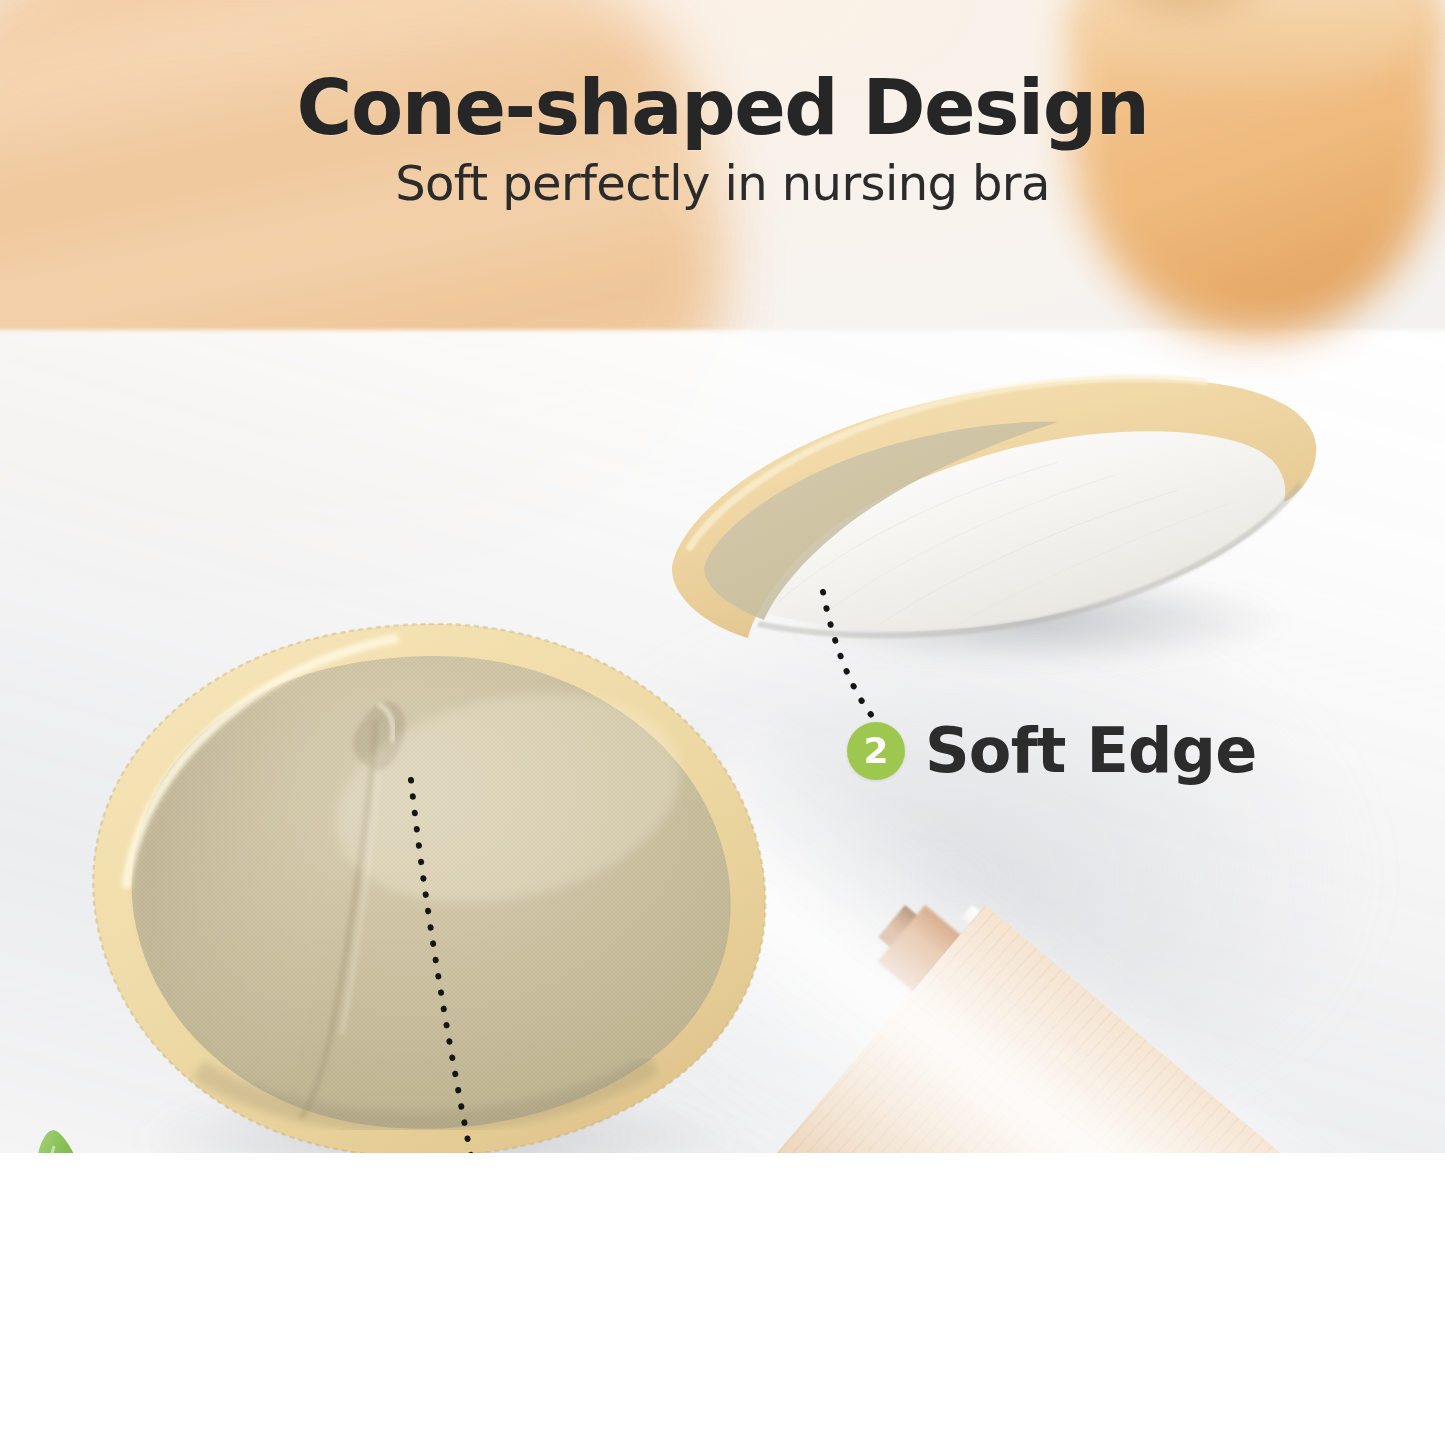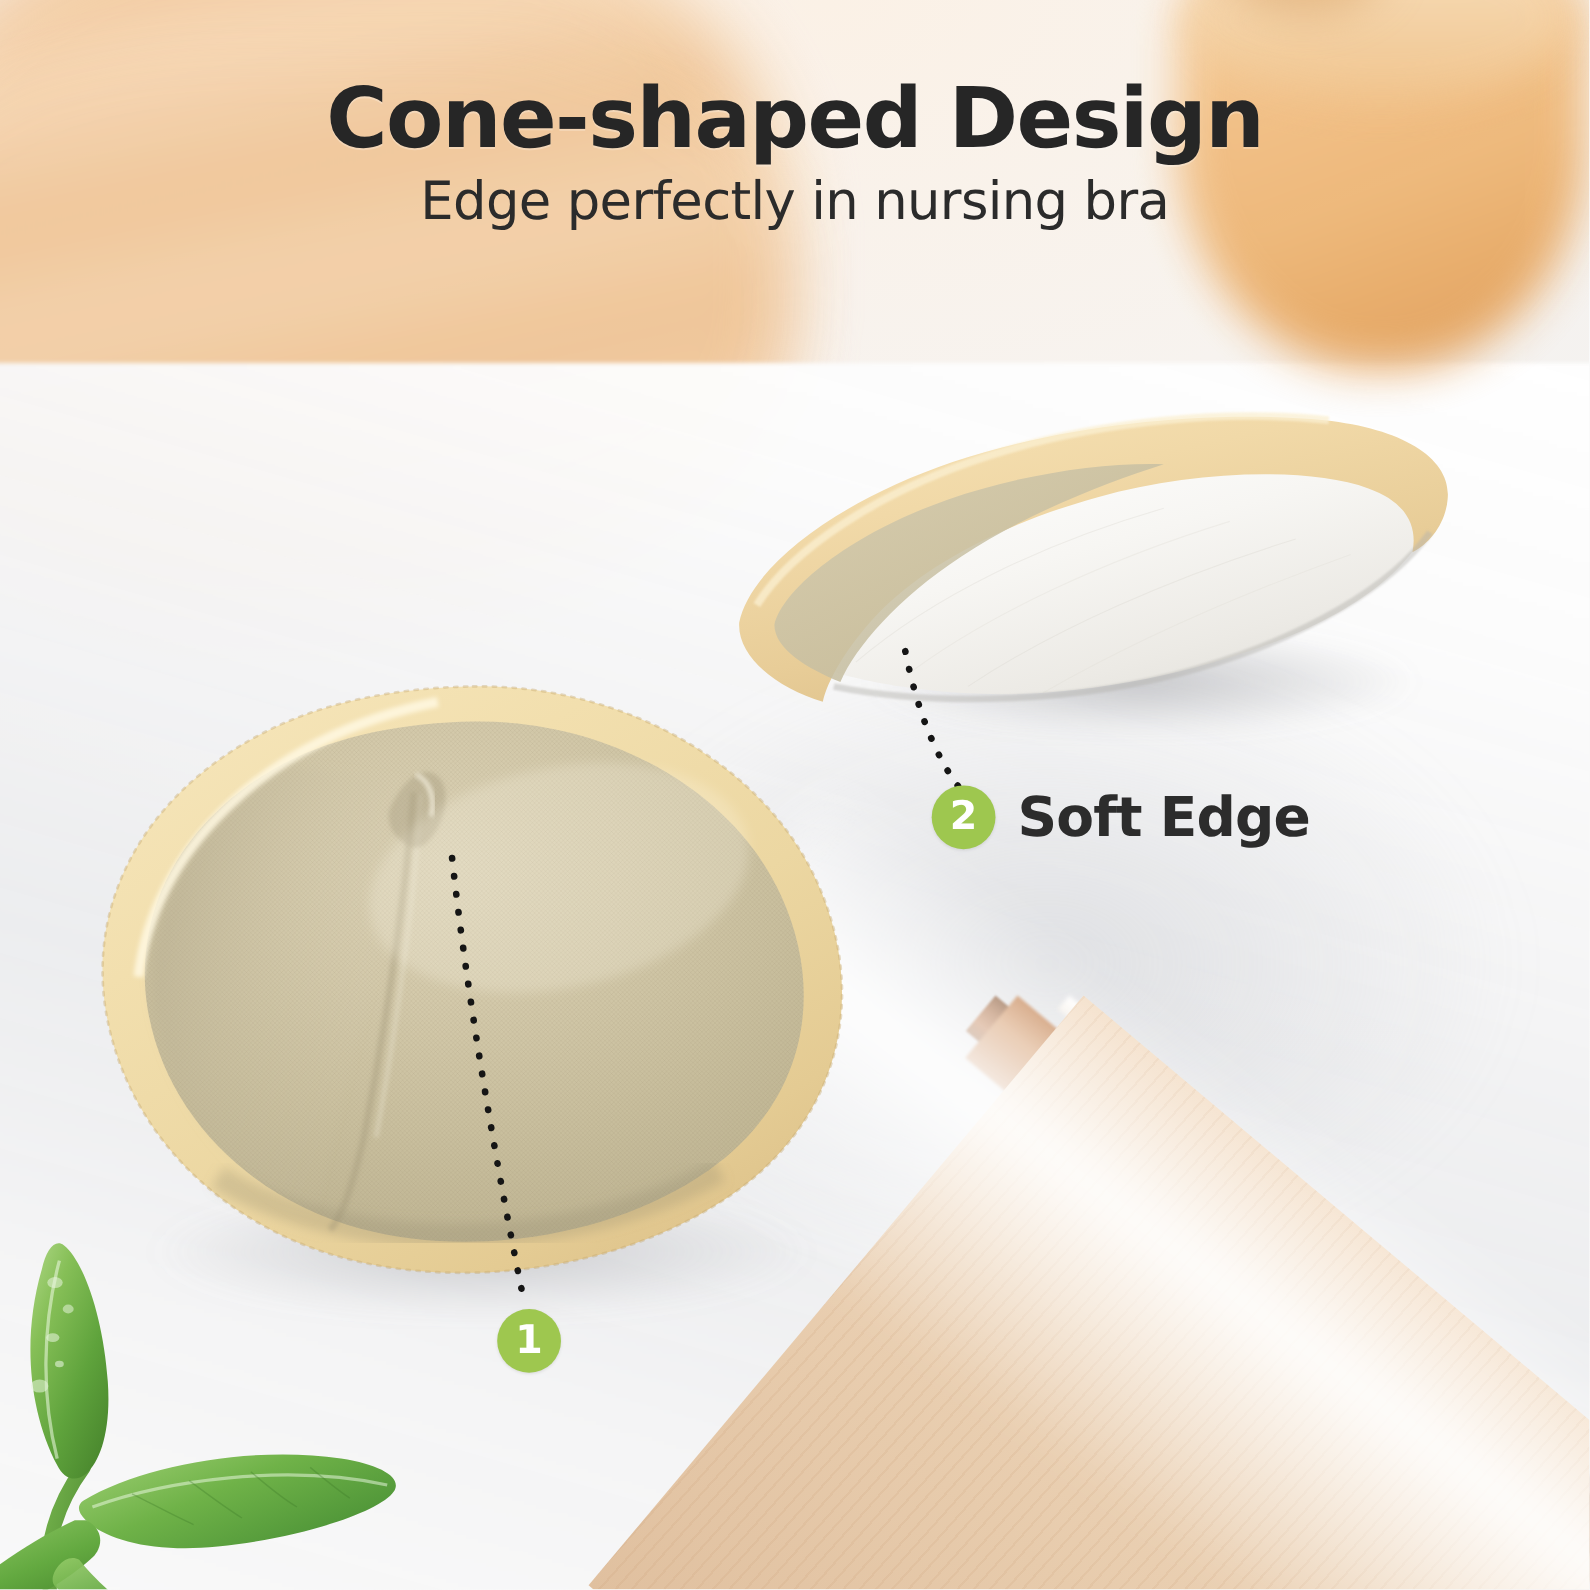--- a/index.html
+++ b/index.html
@@ -4,21 +4,21 @@
 <title>Cone-shaped Design</title>
 <style>
   html, body {
     margin: 0;
     padding: 0;
     background: #ffffff;
   }
   #stage {
     position: relative;
     width: 1445px;
-    height: 1445px;
+    height: 1153px;
     overflow: hidden;
     font-family: "Liberation Sans", sans-serif;
     background: #f3f2f1;
   }
 
   
   .layer { position: absolute; }
 
   
   .bg-base {
@@ -215,21 +215,21 @@
     font-family: "DejaVu Sans", sans-serif;
     font-weight: 700;
     font-size: 36px;
     line-height: 1;
     box-shadow: 0 1px 3px rgba(0,0,0,.10);
     flex: 0 0 auto;
   }
   .callout-label {
     font-family: "DejaVu Sans", sans-serif;
     font-weight: 700;
-    font-size: 50px;
+    font-size: 62px;
     letter-spacing: -0.8px;
     color: #2c2c2c;
     white-space: nowrap;
   }
   #callout-2 { left: 847px; top: 714px; }
   #callout-1 { left: 452px; top: 1190px; }
 
   
   .leader { left: 0; top: 0; width: 1445px; height: 1445px; pointer-events: none; }
   .leader svg { display: block; width: 1445px; height: 1445px; }
@@ -498,21 +498,21 @@
     <svg viewBox="0 0 1445 1445" xmlns="http://www.w3.org/2000/svg">
 
       <path d="M 823 592 C 834 648, 852 690, 872 716" stroke="#151515" stroke-width="6" fill="none" stroke-linecap="round" stroke-dasharray="0.5 16"></path>
 
       <path d="M 411 780 C 424 900, 450 1055, 477 1186" stroke="#151515" stroke-width="6" fill="none" stroke-linecap="round" stroke-dasharray="0.5 16"></path>
     </svg>
   </div>
 
   <div class="layer heading-block">
     <h1 class="title">Cone-shaped Design</h1>
-    <p class="subtitle">Edge perfectly in nursing bra</p>
+    <p class="subtitle">Soft perfectly in nursing bra</p>
   </div>
 
   <div class="layer callout" id="callout-2">
     <span class="badge">2</span>
     <span class="callout-label">Soft Edge</span>
   </div>
 
   <div class="layer callout" id="callout-1">
     <span class="badge">1</span>
   </div>

